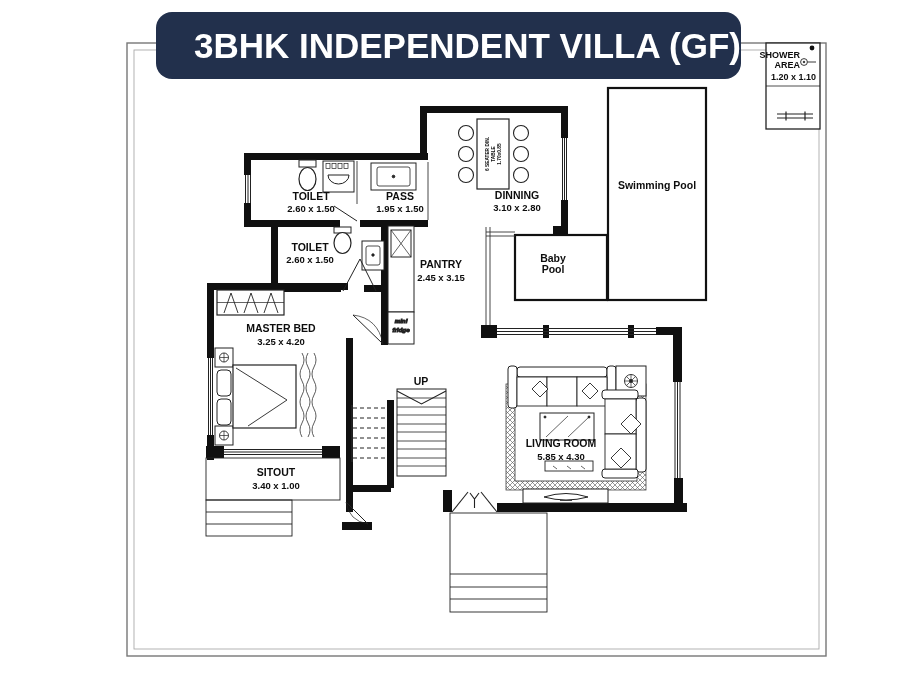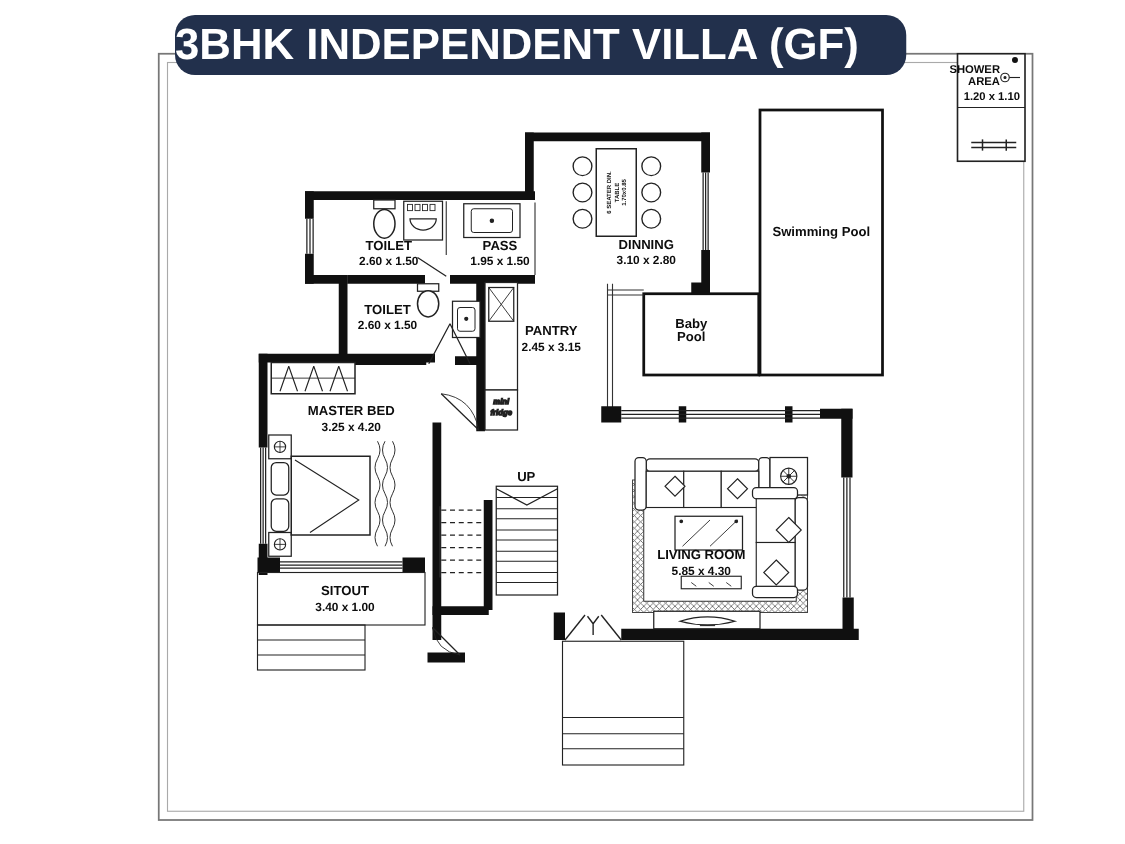--- a/index.html
+++ b/index.html
@@ -1,20 +1,20 @@
 <!DOCTYPE html>
 <html><head>
 <meta charset="utf-8">
 <style>
   html,body{margin:0;padding:0;background:#ffffff;}
   .stage{position:relative;width:900px;height:675px;background:#ffffff;overflow:hidden;
          font-family:"Liberation Sans",sans-serif;}
   .stage svg{position:absolute;left:0;top:0;}
-  .banner{position:absolute;left:140px;top:12px;width:585px;height:48px;
-          background:#22304c;border-radius:16px;display:flex;align-items:center;justify-content:flex-start;}
+  .banner{position:absolute;left:156px;top:12px;width:585px;height:67px;
+          background:#22304c;border-radius:16px;display:flex;align-items:center;justify-content:flex-end;}
   .banner span{color:#ffffff;font-size:35px;font-weight:700;letter-spacing:0px;white-space:nowrap;}
   text{font-family:"Liberation Sans",sans-serif;fill:#0d0d0d;}
   .rname{font-weight:bold;font-size:10.5px;}
   .rdims{font-weight:bold;font-size:9.5px;}
   .small{font-weight:bold;font-size:9px;}
 </style>
 </head>
 <body>
 
 <div class="stage">

